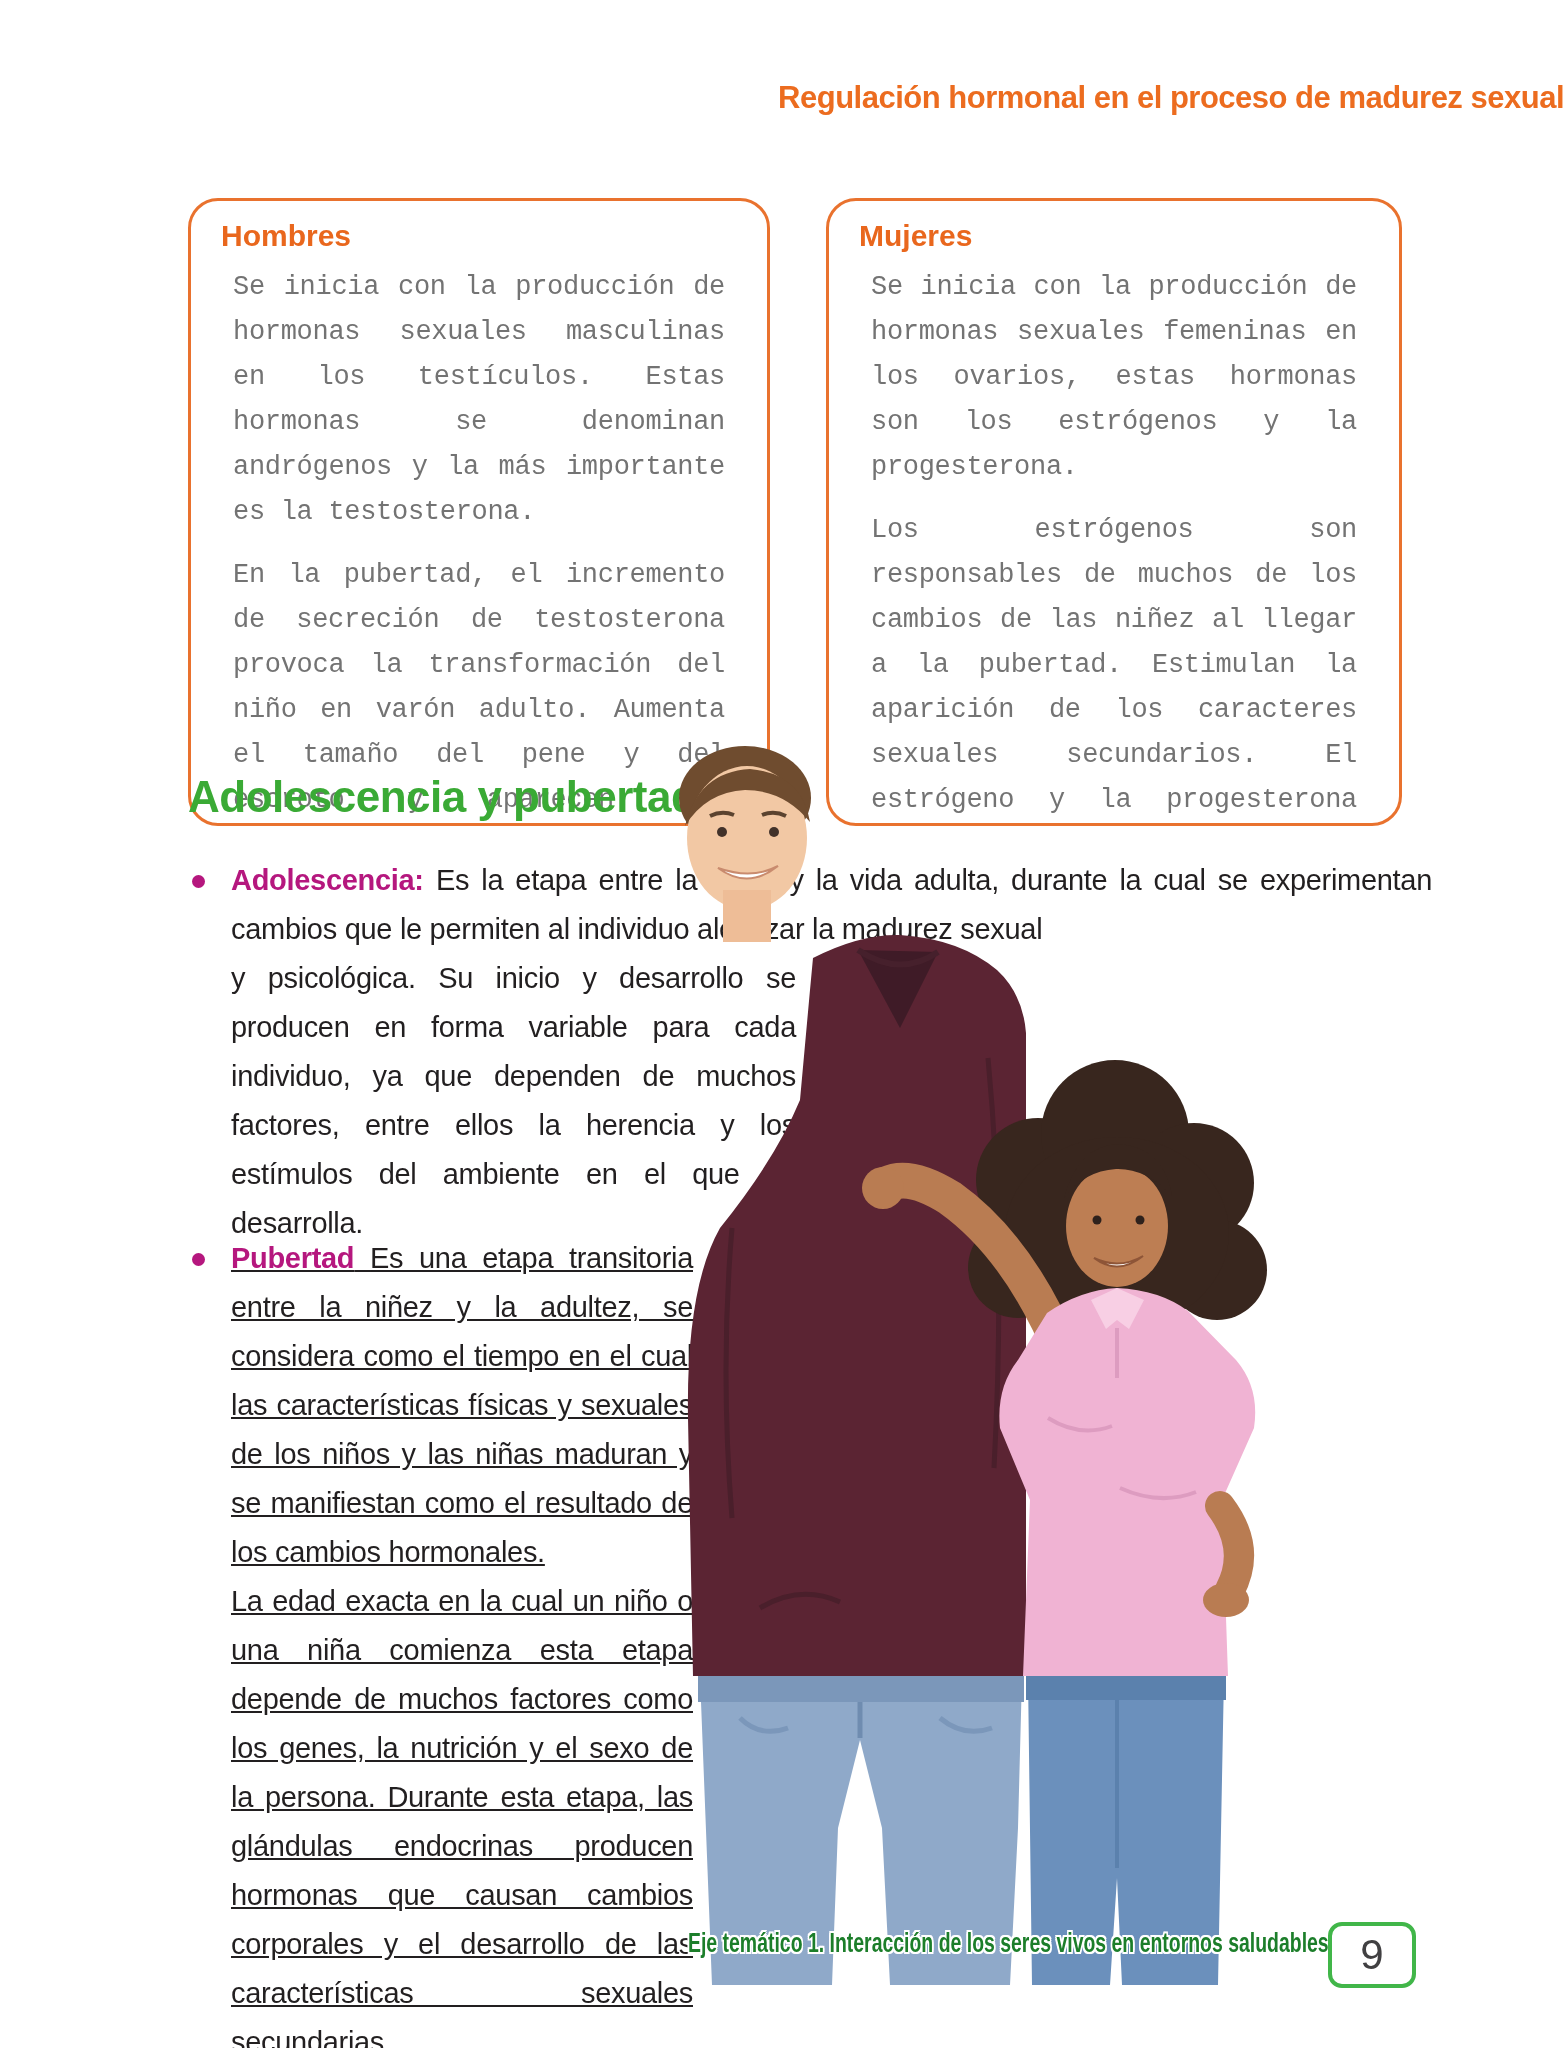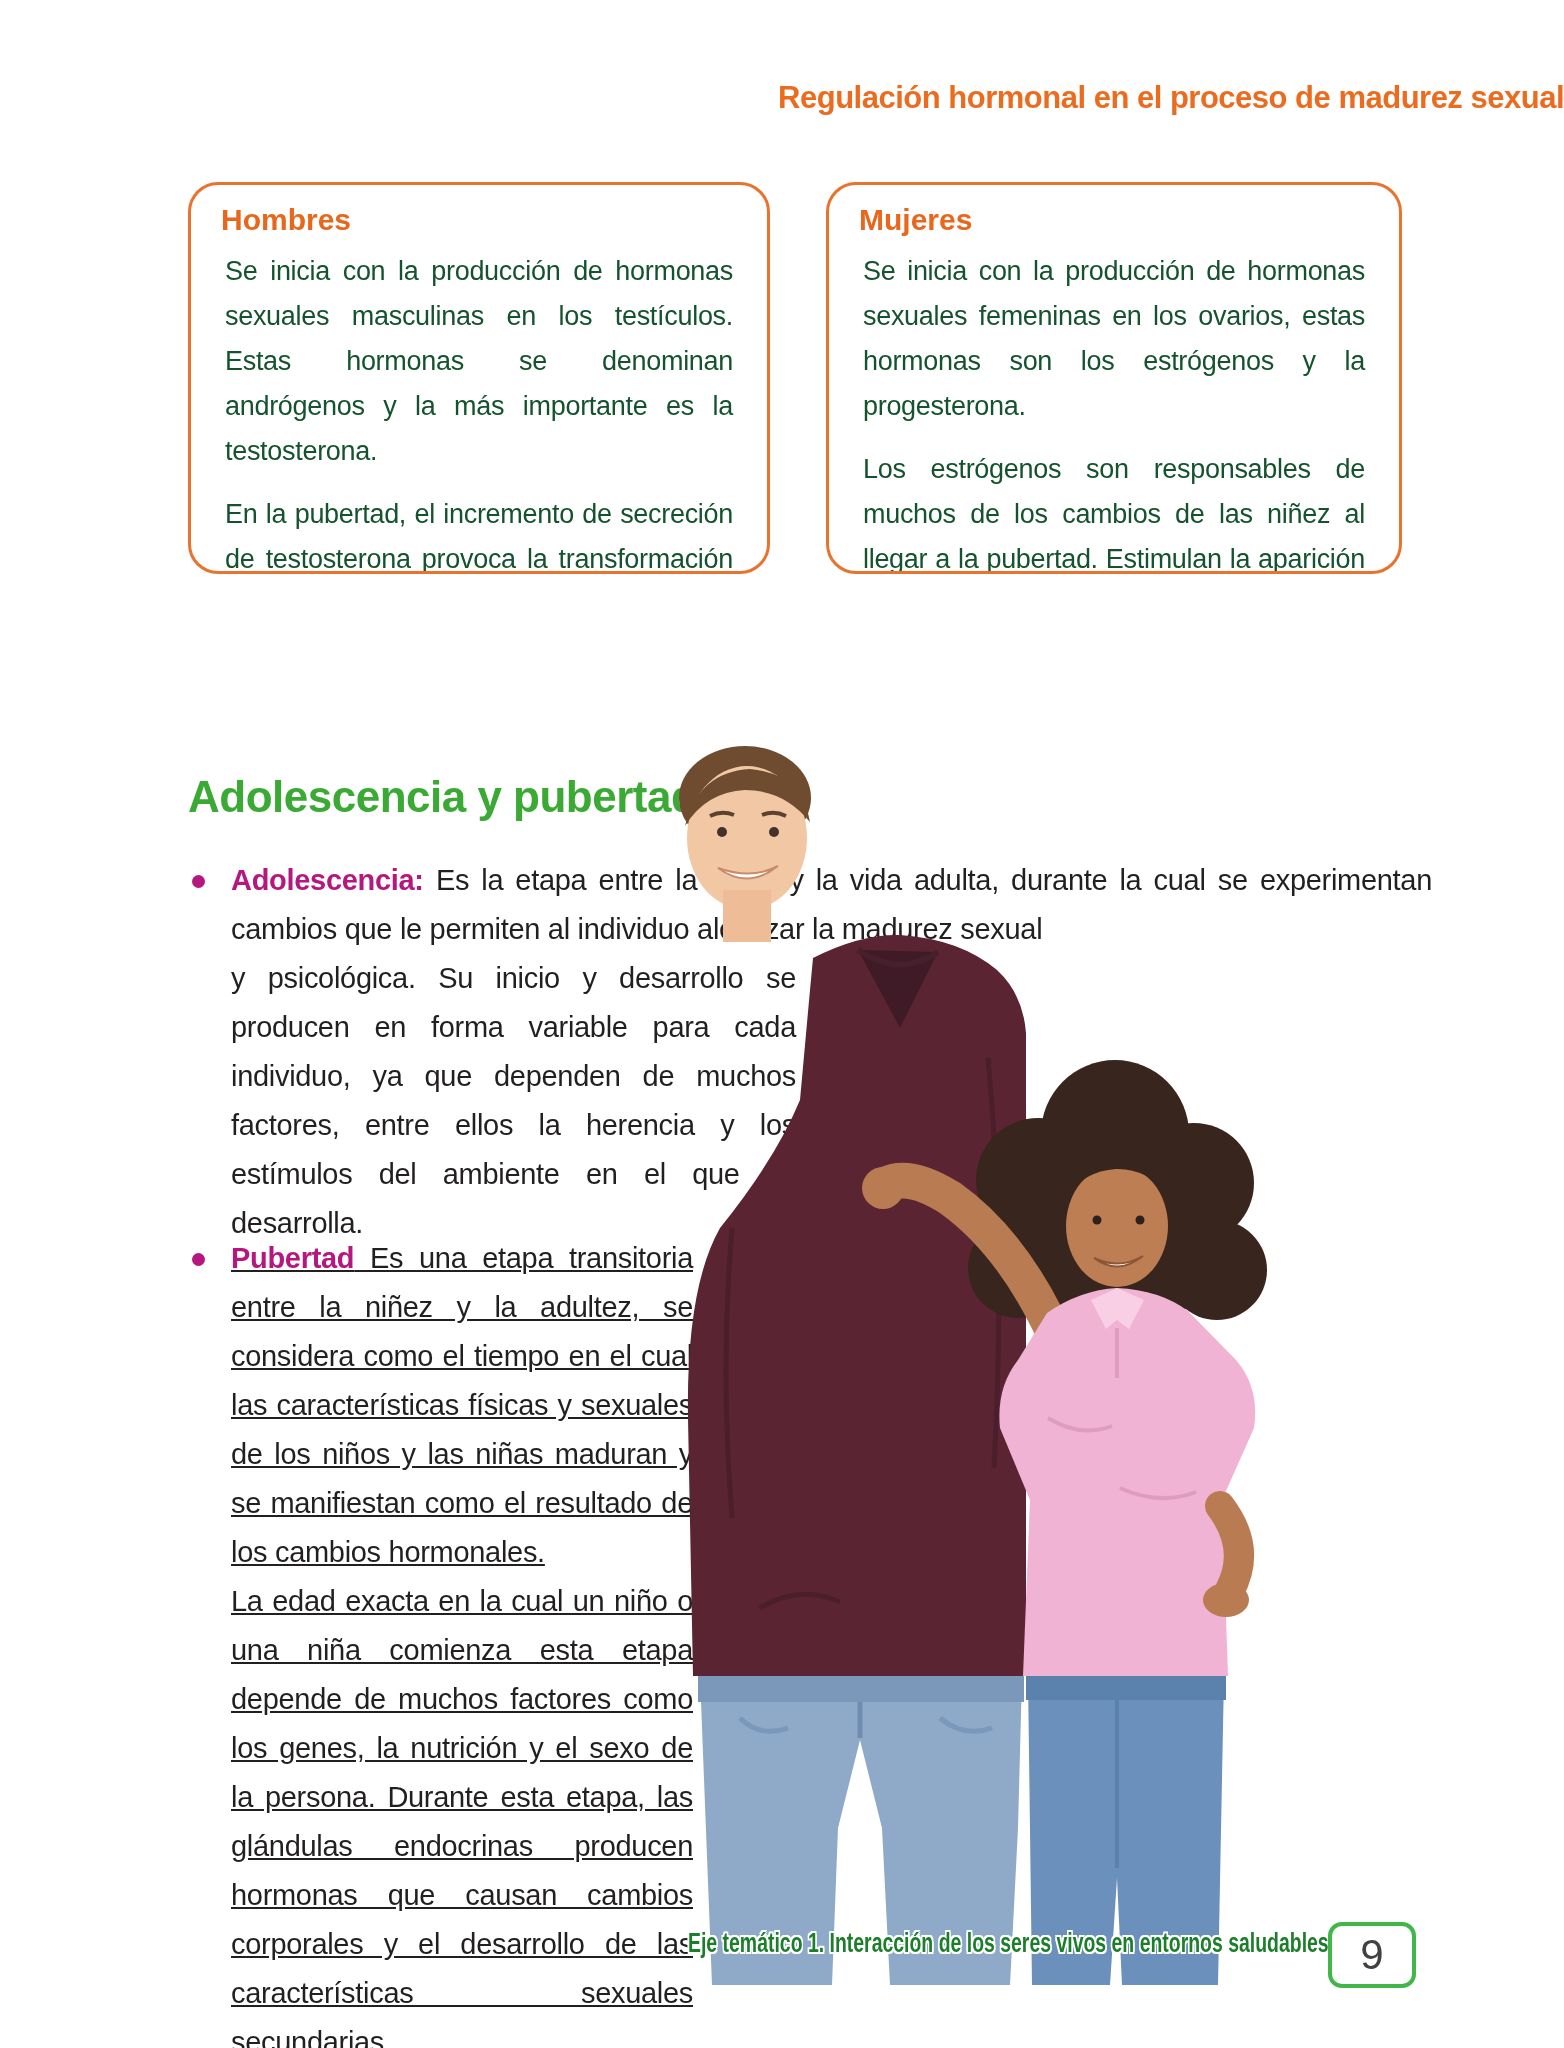--- a/index.html
+++ b/index.html
@@ -5,30 +5,30 @@
   html,body { margin:0; padding:0; }
   body {
     width:1564px; height:2048px; position:relative; background:#ffffff;
     font-family:"Liberation Sans", sans-serif; color:#221f20; overflow:hidden;
   }
   .page-title {
     position:absolute; top:80px; left:0; width:100%; text-align:right;
     font-size:31px; font-weight:bold; color:#ec6c1f; letter-spacing:-0.5px; margin:0;
   }
   .info-box {
-    position:absolute; top:182px; height:392px; box-sizing:border-box;
+    position:absolute; top:198px; height:628px; box-sizing:border-box;
     border:3px solid #e9722e; border-radius:30px; background:#fff;
     padding:14px 30px 0; overflow:hidden;
   }
   .info-box.hombres { left:188px; width:582px; }
   .info-box.mujeres { left:826px; width:576px; }
   .info-box h2 { margin:4px 0 12px; font-size:30px; font-weight:bold; color:#e9671d; }
   .info-box p {
-    margin:0 4px 18px; font-size:27px; line-height:45px; text-align:justify;
-    letter-spacing:-0.3px; color:#14532d;
+    margin:0 12px 18px; font-size:27px; line-height:45px; text-align:justify;
+    letter-spacing:-0.3px; color:#737373;font-family:Liberation Mono, monospace;
   }
   .section-heading {
     position:absolute; left:188px; top:772px; margin:0;
     font-size:44px; font-weight:bold; color:#3aaa35; letter-spacing:-0.5px;
   }
   .bullet { position:absolute; display:flex; }
   .bullet .dot {
     width:13px; height:13px; border-radius:50%; background:#b5177e;
     margin:19px 26px 0 4px; flex:none;
   }

